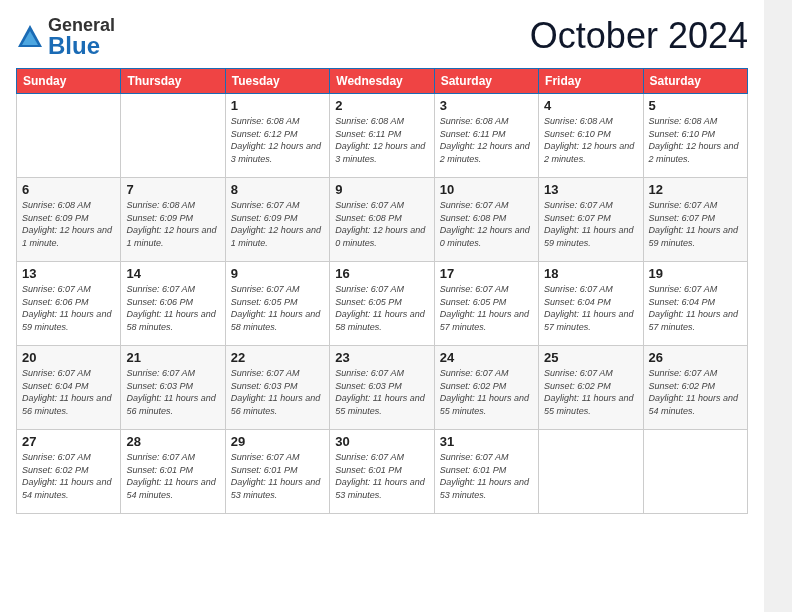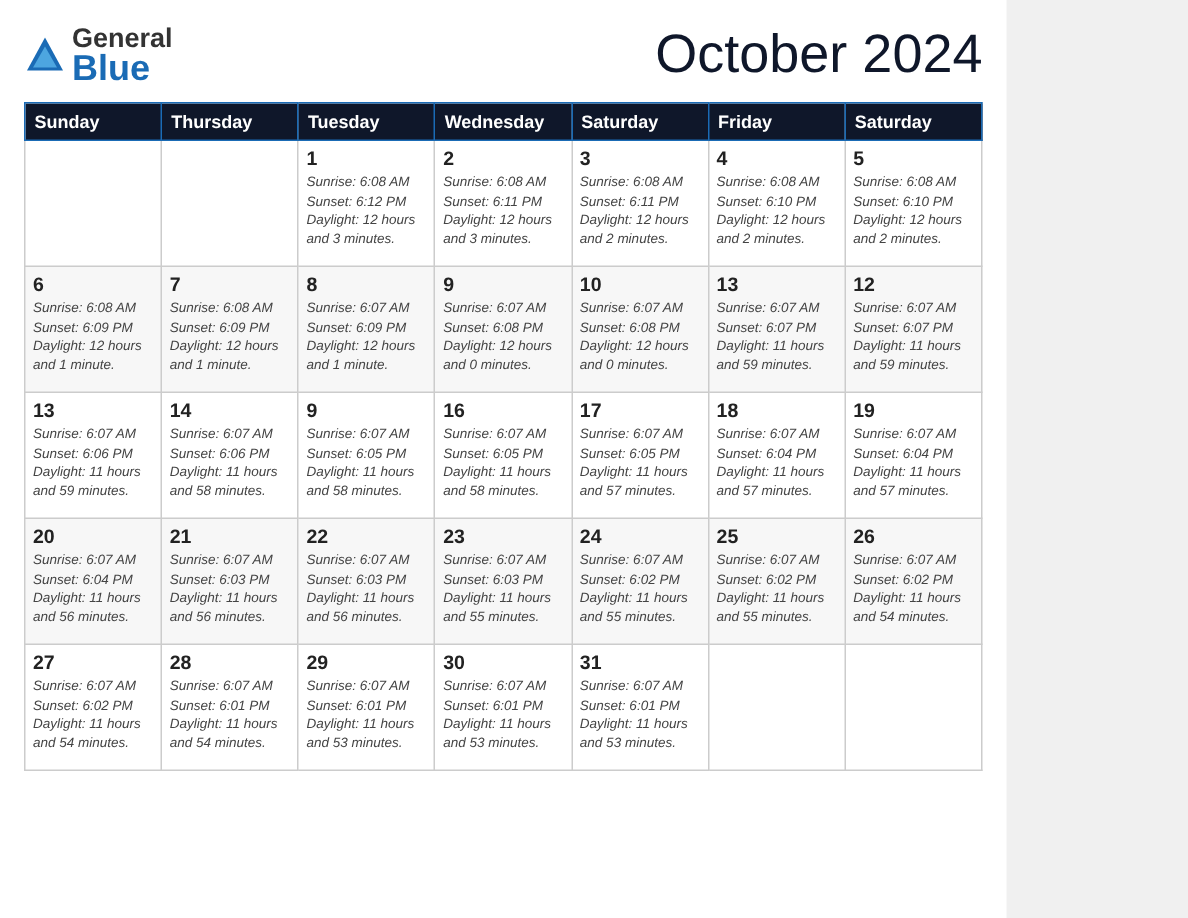--- a/index.html
+++ b/index.html
@@ -5,21 +5,21 @@
     * { margin: 0; padding: 0; box-sizing: border-box; }
     body {
       font-family: Arial, sans-serif;
       background: #f0f0f0;
       width: 792px;
       height: 612px;
       overflow: hidden;
     }
     .page {
       background: white;
-      width: 671px;
+      width: 764px;
       min-height: 612px;
       padding: 16px 16px 10px 16px;
     }
     .header {
       display: flex;
       justify-content: space-between;
       align-items: flex-start;
       margin-bottom: 10px;
     }
     .logo {
@@ -58,21 +58,21 @@
     .location-title {
       font-size: 16px;
       color: #555;
     }
     .calendar-table {
       width: 100%;
       border-collapse: collapse;
       table-layout: fixed;
     }
     .calendar-table th {
-      background: #0f172a;
+      background: #ef4444;
       color: white;
       text-align: left;
       padding: 5px 6px;
       font-size: 12px;
       font-weight: bold;
       border: 1px solid #1a6bb5;
     }
     .calendar-table td {
       border: 1px solid #ccc;
       vertical-align: top;

